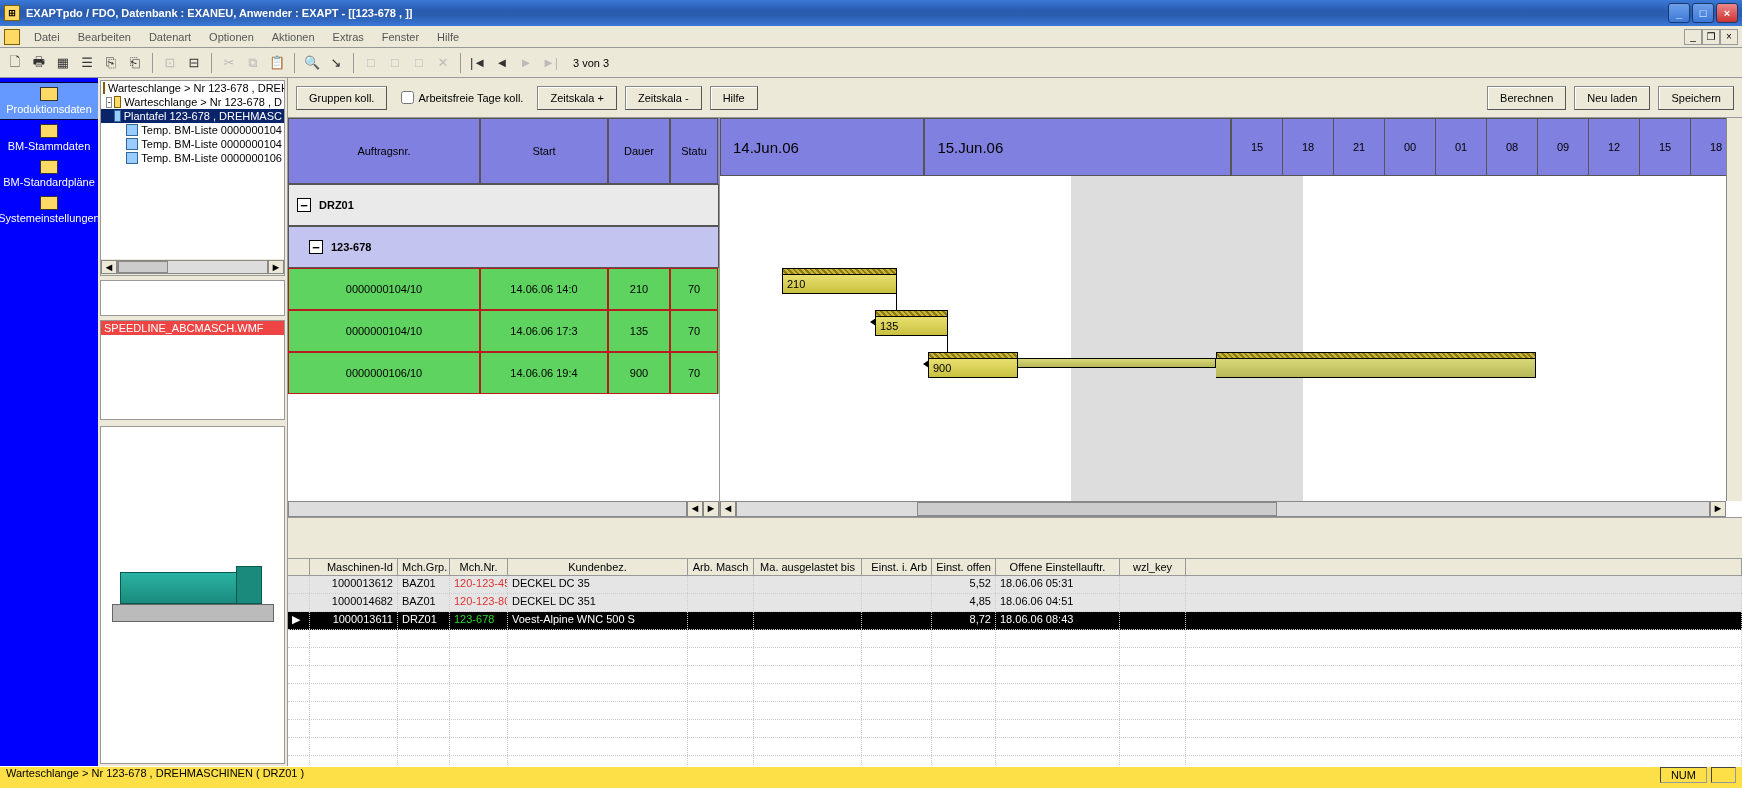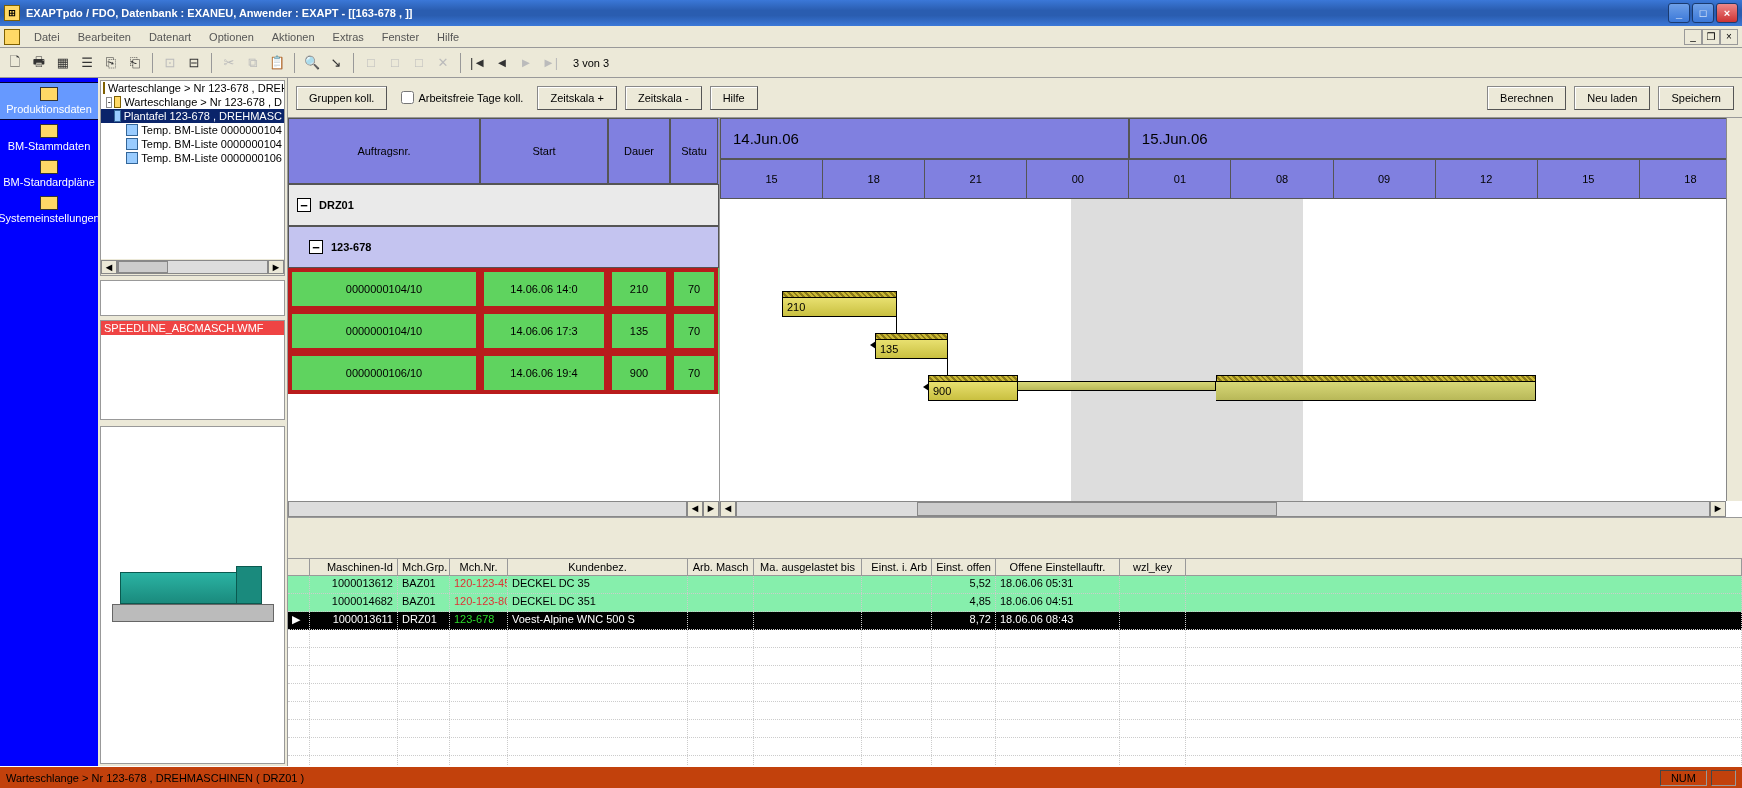--- a/index.html
+++ b/index.html
@@ -53,27 +53,27 @@
 .ctrlbar .spacer{flex:1}
 .splitpane{height:400px;display:flex;border-bottom:1px solid #999}
 .leftgrid{width:432px;display:flex;flex-direction:column;border-right:1px solid #999;background:#fff;position:relative}
 .lg-head{display:flex;height:66px;background:#8080e0;color:#000;font-size:15px}
 .lg-head .c{border:1px solid #555;display:flex;align-items:center;justify-content:center;font-weight:normal;padding:0 4px}
 .lg-head .c1{width:192px}.lg-head .c2{width:128px}.lg-head .c3{width:62px}.lg-head .c4{width:48px}
 .lg-grp{height:42px;background:#eaeaea;border:1px solid #555;display:flex;align-items:center;padding-left:8px;font-size:16px;font-weight:bold;gap:8px}
 .lg-sub{height:42px;background:#c4c4f0;border:1px solid #555;display:flex;align-items:center;padding-left:20px;font-size:16px;font-weight:bold;gap:8px}
 .collap{width:14px;height:14px;border:1px solid #000;display:inline-flex;align-items:center;justify-content:center;font-size:13px;line-height:1;background:#fff}
 .lg-row{display:flex;height:42px;background:#5fd35f;font-size:15px}
-.lg-row .c{border:4px solid #b91c1c;display:flex;align-items:center;justify-content:center}
+.lg-row .c{border:1px solid #b91c1c;display:flex;align-items:center;justify-content:center}
 .lg-row .c1{width:192px}.lg-row .c2{width:128px}.lg-row .c3{width:62px}.lg-row .c4{width:48px}
 .lg-scroll{position:absolute;bottom:0;left:0;right:0;height:16px;background:#ece9d8;display:flex}
 .lg-scroll .track{flex:1;background:#ddd;border:1px solid #888}
 .lg-scroll .arr{width:16px;border:1px solid #888;text-align:center;line-height:13px}
 .gantt{flex:1;display:flex;flex-direction:column;background:#fff;min-width:0;position:relative}
-.g-head{height:81px;display:flex;flex-direction:column}
+.g-head{height:58px;display:flex;flex-direction:row}
 .g-dates{flex:1;display:flex;background:#8080e0}
 .g-dates .d{border:1px solid #555;display:flex;align-items:center;padding-left:12px;font-size:15px}
 .g-hours{flex:1;display:flex;background:#8080e0;font-size:13px}
 .g-hours .h{flex:1;border:1px solid #555;border-left:none;display:flex;align-items:center;justify-content:center}
 .g-body{flex:1;position:relative;background:#fff;overflow:hidden}
 .g-body::before{content:'';position:absolute;top:0;bottom:0;left:351px;width:232px;background:#ddd}
 .bar{position:absolute;height:20px;border:1px solid #000;display:flex;align-items:center;padding-left:4px;font-size:12px}
 .bar-top{height:6px;background:repeating-linear-gradient(45deg,#c9b733,#c9b733 2px,#8a7a1a 2px,#8a7a1a 4px);border:1px solid #000;border-bottom:none;position:absolute}
 .bar-body{background:linear-gradient(#e8e070,#c9c040)}
 .bar-ext{background:linear-gradient(#d8d878,#b8b858)}
@@ -83,37 +83,37 @@
 .g-hscroll{position:absolute;bottom:0;left:0;right:16px;height:16px;background:#ece9d8;display:flex}
 .g-hscroll .arr{width:16px;border:1px solid #888;text-align:center;line-height:13px}
 .g-hscroll .track{flex:1;background:#ddd;border:1px solid #888;position:relative}
 .g-hscroll .thumb{position:absolute;left:180px;width:360px;height:100%;background:#ccc;border:1px solid #888}
 .bottomgrid{flex:1;background:#fff;border-top:1px solid #999;overflow:hidden;display:flex;flex-direction:column;margin-top:40px}
 .bg-head{display:flex;background:#ece9d8;height:20px;border-bottom:1px solid #999}
 .bg-head .bc{border-right:1px solid #999;padding:2px 4px;text-align:center;overflow:hidden;white-space:nowrap}
 .bg-body{flex:1;background:#fff}
 .bg-row{display:flex;height:18px;border-bottom:1px dotted #ccc}
 .bg-row .bc{border-right:1px dotted #ccc;padding:1px 4px;overflow:hidden;white-space:nowrap}
-.bg-row.y{background:#86efac}
+.bg-row.y{background:#e5e5e5}
 .bg-row.sel{background:#000;color:#fff}
 .bg-row.sel .mchnr{color:#2bdb2b}
 .bg-row.y .mchnr{color:#d33}
 .bc.c0{width:22px}.bc.c1{width:88px;text-align:right}.bc.c2{width:52px}.bc.c3{width:58px}.bc.c4{width:180px}.bc.c5{width:66px}.bc.c6{width:108px}.bc.c7{width:70px;text-align:right}.bc.c8{width:64px;text-align:right}.bc.c9{width:124px}.bc.c10{width:66px}.bc.c11{flex:1}
 .bg-empty{height:18px;border-bottom:1px dotted #ccc;display:flex}
 .bg-empty .bc{border-right:1px dotted #ccc}
-.statusbar{height:22px;background:#c2410c;border-top:1px solid #fff;display:flex;align-items:center;padding:0 6px;font-size:11px}
+.statusbar{height:22px;background:#fde047;border-top:1px solid #fff;display:flex;align-items:flex-start;padding:0 6px;font-size:11px}
 .statusbar .st-l{flex:1}
 .statusbar .st-r{border:1px inset #999;padding:1px 10px;margin-left:4px}
 </style>
 </head>
 <body>
 
 <div class="titlebar">
   <span class="ico">⊞</span>
-  <span class="t">EXAPTpdo / FDO, Datenbank : EXANEU, Anwender : EXAPT - [[163-678  , ]]</span>
+  <span class="t">EXAPTpdo / FDO, Datenbank : EXANEU, Anwender : EXAPT - [[123-678  , ]]</span>
   <div class="winbtns">
     <div class="winbtn">_</div>
     <div class="winbtn">□</div>
     <div class="winbtn close">×</div>
   </div>
 </div>
 
 <div class="menubar">
   <span class="mico"></span>
   <span class="mi">Datei</span>

